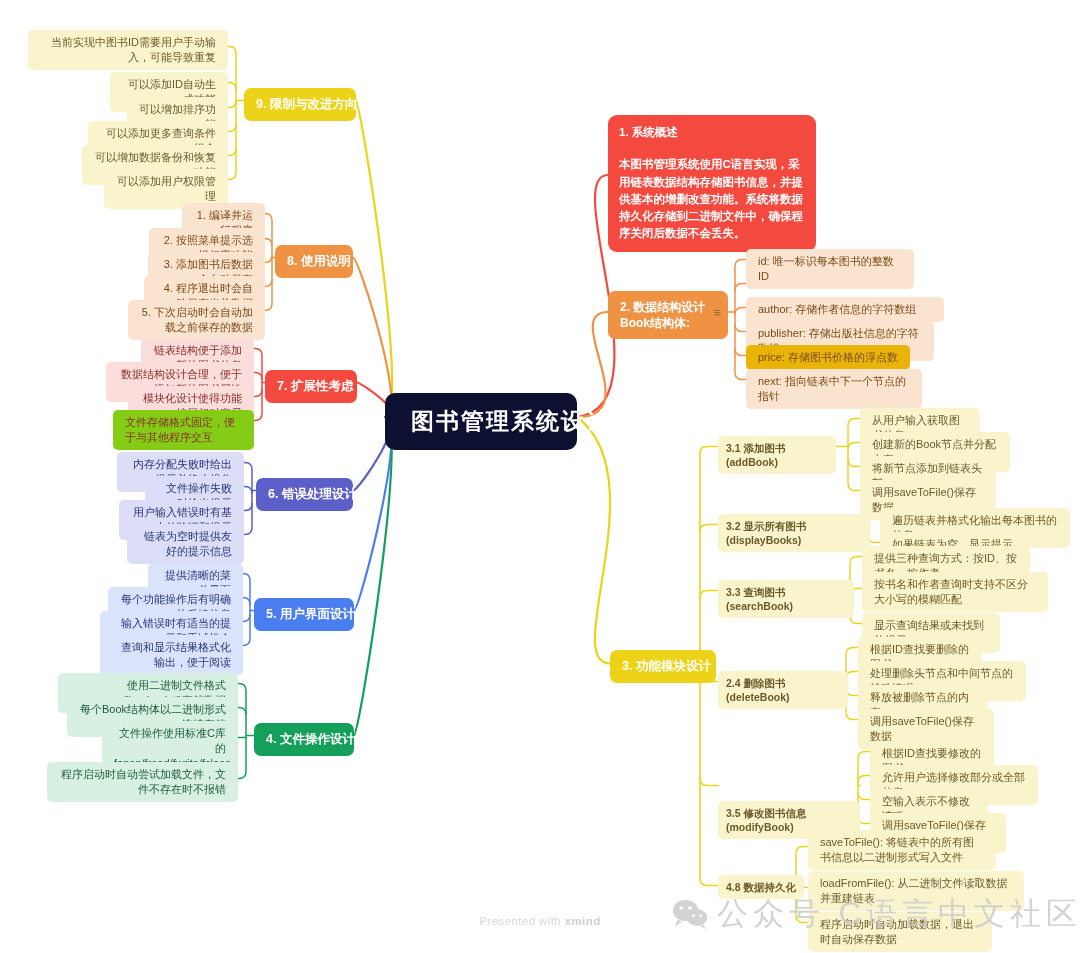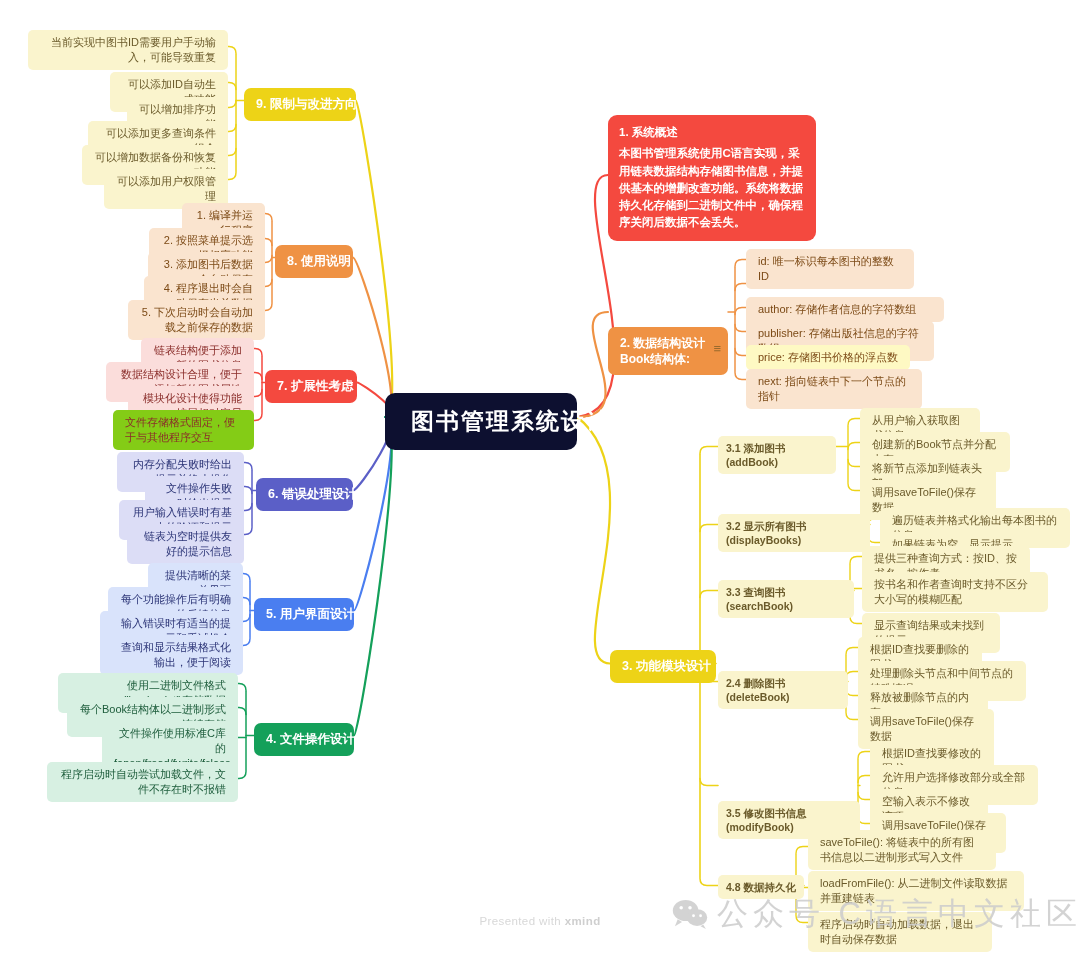--- a/index.html
+++ b/index.html
@@ -35,21 +35,21 @@
   }
   .sub{
     border-radius:5px;font-size:11px;padding:5px 8px;font-weight:600;
   }
 
   
   .card{
     background:#f4493f;color:#ffffff;border-radius:9px;
     padding:9px 11px;font-size:11.5px;line-height:1.5;font-weight:600;
   }
-  .card .card-title{display:block;font-weight:700;margin-bottom:4px;}
+  .card .card-title{display:block;font-weight:700;margin-bottom:15px;}
 
   .eqicon{display:inline-block;vertical-align:middle;margin-left:7px;color:#9a6a2d;font-size:13px;}
 
   
   .footer{
     position:absolute;left:0;right:0;bottom:26px;text-align:center;
     font-size:11.5px;color:#d8d8d8;letter-spacing:.4px;
   }
   .footer b{color:#cfcfcf;}
 
@@ -193,27 +193,27 @@
       <div class="node leaf" style="left: 148px; top: 563px; width: 95px; background: rgb(217, 227, 251); color: rgb(44, 53, 119); text-align: right;">提供清晰的菜单界面</div>
       <div class="node leaf" style="left: 108px; top: 587px; width: 135px; background: rgb(217, 227, 251); color: rgb(44, 53, 119); text-align: right;">每个功能操作后有明确的反馈信息</div>
       <div class="node leaf" style="left: 100px; top: 611px; width: 143px; background: rgb(217, 227, 251); color: rgb(44, 53, 119); text-align: right;">输入错误时有适当的提示和重试机会</div>
       <div class="node leaf" style="left: 100px; top: 635px; width: 143px; background: rgb(217, 227, 251); color: rgb(44, 53, 119); text-align: right;">查询和显示结果格式化输出，便于阅读</div>
       <div class="node main" style="left: 254px; top: 723px; width: 100px; background: rgb(20, 160, 90); font-size: 12.5px; text-align: center;">4. 文件操作设计</div>
       <div class="node leaf" style="left: 58px; top: 673px; width: 180px; background: rgb(215, 240, 226); color: rgb(29, 92, 59); text-align: right;">使用二进制文件格式('books.dat')存储数据</div>
       <div class="node leaf" style="left: 67px; top: 697px; width: 171px; background: rgb(215, 240, 226); color: rgb(29, 92, 59); text-align: right;">每个Book结构体以二进制形式连续存储</div>
       <div class="node leaf" style="left: 102px; top: 721px; width: 136px; background: rgb(215, 240, 226); color: rgb(29, 92, 59); text-align: right;">文件操作使用标准C库的 fopen/fread/fwrite/fclose函数</div>
       <div class="node leaf" style="left: 47px; top: 762px; width: 191px; background: rgb(215, 240, 226); color: rgb(29, 92, 59); text-align: right;">程序启动时自动尝试加载文件，文件不存在时不报错</div>
       <div class="node card" style="left: 608px; top: 115px; width: 208px;"><span class="card-title">1. 系统概述</span><span>本图书管理系统使用C语言实现，采用链表数据结构存储图书信息，并提供基本的增删改查功能。系统将数据持久化存储到二进制文件中，确保程序关闭后数据不会丢失。</span></div>
-      <div class="node main wrap" style="left: 608px; top: 291px; width: 120px; background: rgb(239, 146, 68); font-size: 12px; text-align: left; white-space: pre-line; padding-right: 20px; position: absolute; margin-top: 36px;">2. 数据结构设计
+      <div class="node main wrap" style="left: 608px; top: 291px; width: 120px; background: rgb(239, 146, 68); font-size: 12px; text-align: left; white-space: pre-line; padding-right: 20px; position: absolute;">2. 数据结构设计
 Book结构体:<span class="eqicon" style="position: absolute; right: 7px; top: 13px;">≡</span></div>
       <div class="node leaf" style="left: 746px; top: 249px; width: 168px; background: rgb(250, 228, 207); color: rgb(124, 74, 22); text-align: left;">id: 唯一标识每本图书的整数ID</div>
       <div class="node leaf" style="left: 746px; top: 273px; width: 150px; background: rgb(250, 228, 207); color: rgb(124, 74, 22); text-align: left; margin-top: 34px;">title: 存储书名的字符数组</div>
       <div class="node leaf" style="left: 746px; top: 297px; width: 198px; background: rgb(250, 228, 207); color: rgb(124, 74, 22); text-align: left;">author: 存储作者信息的字符数组</div>
       <div class="node leaf" style="left: 746px; top: 321px; width: 188px; background: rgb(250, 228, 207); color: rgb(124, 74, 22); text-align: left;">publisher: 存储出版社信息的字符数组</div>
-      <div class="node leaf" style="left: 746px; top: 345px; width: 164px; background: #fef9c3; color: rgb(124, 74, 22); text-align: left;">price: 存储图书价格的浮点数</div>
+      <div class="node leaf" style="left: 746px; top: 345px; width: 164px; background: #eab308; color: rgb(124, 74, 22); text-align: left;">price: 存储图书价格的浮点数</div>
       <div class="node leaf" style="left: 746px; top: 369px; width: 176px; background: rgb(250, 228, 207); color: rgb(124, 74, 22); text-align: left;">next: 指向链表中下一个节点的指针</div>
       <div class="node main" style="left: 610px; top: 650px; width: 106px; background: rgb(237, 211, 23); font-size: 12.5px; text-align: center;">3. 功能模块设计</div>
       <div class="node sub" style="left: 718px; top: 436px; width: 118px; background: rgb(250, 244, 205); color: rgb(106, 90, 42); text-align: left; font-size: 10.5px;">3.1 添加图书 (addBook)</div>
       <div class="node leaf" style="left: 860px; top: 408px; width: 120px; background: rgb(250, 244, 205); color: rgb(106, 90, 42); text-align: left;">从用户输入获取图书信息</div>
       <div class="node leaf" style="left: 860px; top: 432px; width: 150px; background: rgb(250, 244, 205); color: rgb(106, 90, 42); text-align: left;">创建新的Book节点并分配内存</div>
       <div class="node leaf" style="left: 860px; top: 456px; width: 136px; background: rgb(250, 244, 205); color: rgb(106, 90, 42); text-align: left;">将新节点添加到链表头部</div>
       <div class="node leaf" style="left: 860px; top: 480px; width: 136px; background: rgb(250, 244, 205); color: rgb(106, 90, 42); text-align: left;">调用saveToFile()保存数据</div>
       <div class="node sub" style="left: 718px; top: 514px; width: 152px; background: rgb(250, 244, 205); color: rgb(106, 90, 42); text-align: left; font-size: 10.5px;">3.2 显示所有图书 (displayBooks)</div>
       <div class="node leaf" style="left: 880px; top: 508px; width: 190px; background: rgb(250, 244, 205); color: rgb(106, 90, 42); text-align: left;">遍历链表并格式化输出每本图书的信息</div>
       <div class="node leaf" style="left: 880px; top: 532px; width: 148px; background: rgb(250, 244, 205); color: rgb(106, 90, 42); text-align: left;">如果链表为空，显示提示信息</div>

